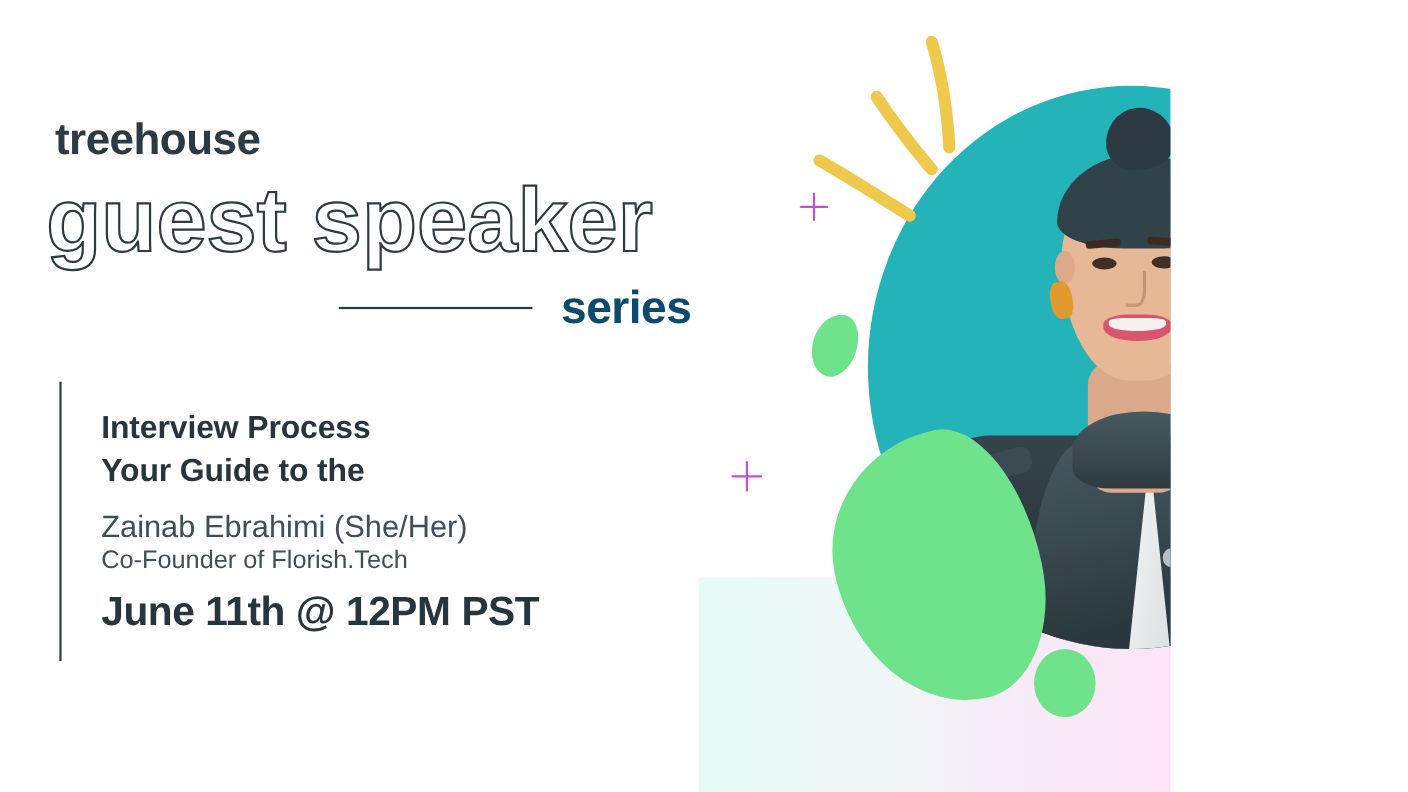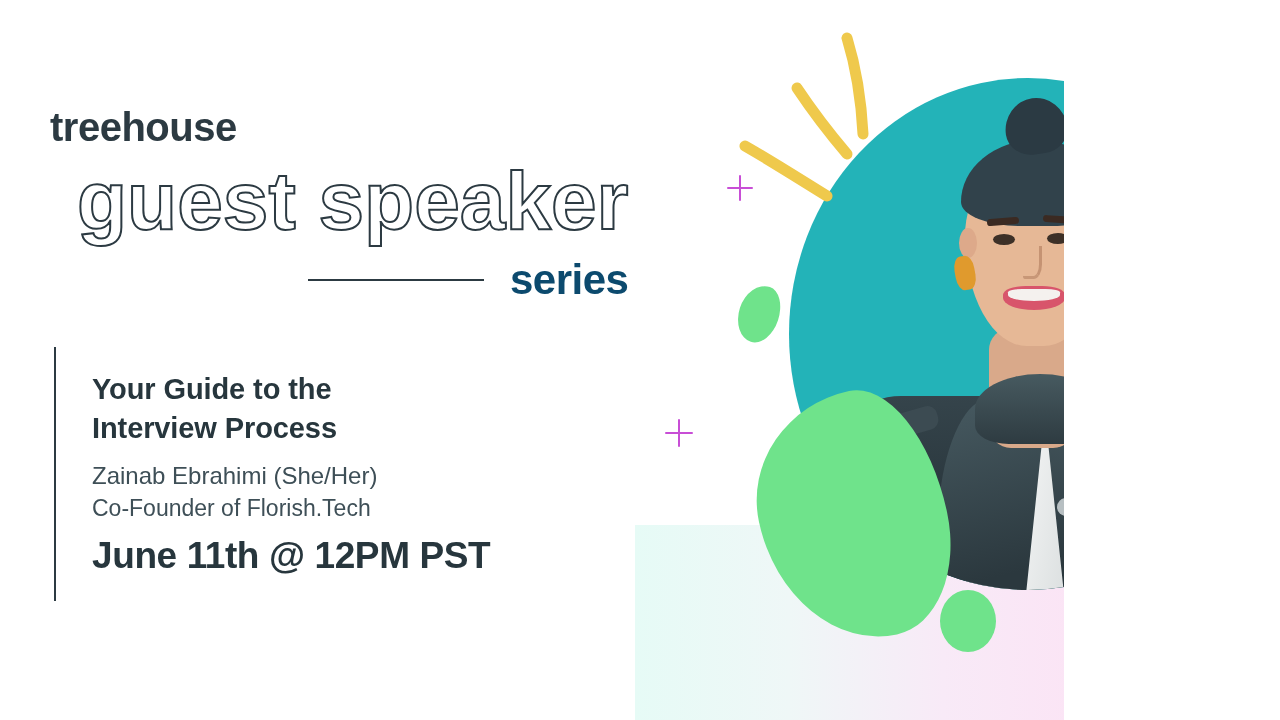--- a/index.html
+++ b/index.html
@@ -218,21 +218,20 @@
     font-size: 40px; font-weight: 700; letter-spacing: -0.5px;
     color: #2c3a42; line-height: 1;
   }
   .headline-outline {
     position: absolute; left: 42px; top: 158px;
     font-size: 82px; font-weight: 700; letter-spacing: 0px;
     line-height: 1.05;
     color: transparent;
     -webkit-text-stroke: 2px #2c3a42;
     white-space: nowrap;
-    margin-left: 35px;
   }
   .series-row {
     position: absolute; left: 308px; top: 256px;
     display: flex; align-items: center; gap: 26px;
   }
   .series-rule {
     width: 176px; height: 2px; background: #2c3a42;
   }
   .series-word {
     font-size: 42px; font-weight: 600; color: #0c4a6e; letter-spacing: -0.5px;
@@ -243,21 +242,21 @@
     width: 2px; height: 254px; background: #2c3a42;
   }
 
   .talk-title {
     position: absolute; left: 92px; top: 370px;
     font-size: 29px; font-weight: 600; color: #27363d;
     line-height: 1.34; letter-spacing: -0.1px;
   }
   .speaker-name {
     position: absolute; left: 92px; top: 461px;
-    font-size: 24px; font-weight: 400; color: #3e4f57; line-height: 1.28;
+    font-size: 28px; font-weight: 400; color: #3e4f57; line-height: 1.28;
   }
   .speaker-role {
     position: absolute; left: 92px; top: 494px;
     font-size: 23px; font-weight: 400; color: #3e4f57; line-height: 1.28;
   }
   .datetime {
     position: absolute; left: 92px; top: 535px;
     font-size: 37px; font-weight: 700; color: #27363d; letter-spacing: -0.4px;
   }
 </style>
@@ -324,21 +323,21 @@
   <div class="headline-outline">guest speaker</div>
 
   <div class="series-row">
     <span class="series-rule"></span>
     <span class="series-word">series</span>
   </div>
 
   <div class="vrule"></div>
 
   <div class="talk-title">
+    <div>Interview Process</div>
     <div>Your Guide to the</div>
-    <div>Interview Process</div>
   </div>
 
   <div class="speaker-name">Zainab Ebrahimi (She/Her)</div>
   <div class="speaker-role">Co-Founder of Florish.Tech</div>
   <div class="datetime">June 11th @ 12PM PST</div>
 
 </div>
 
 </body></html>

